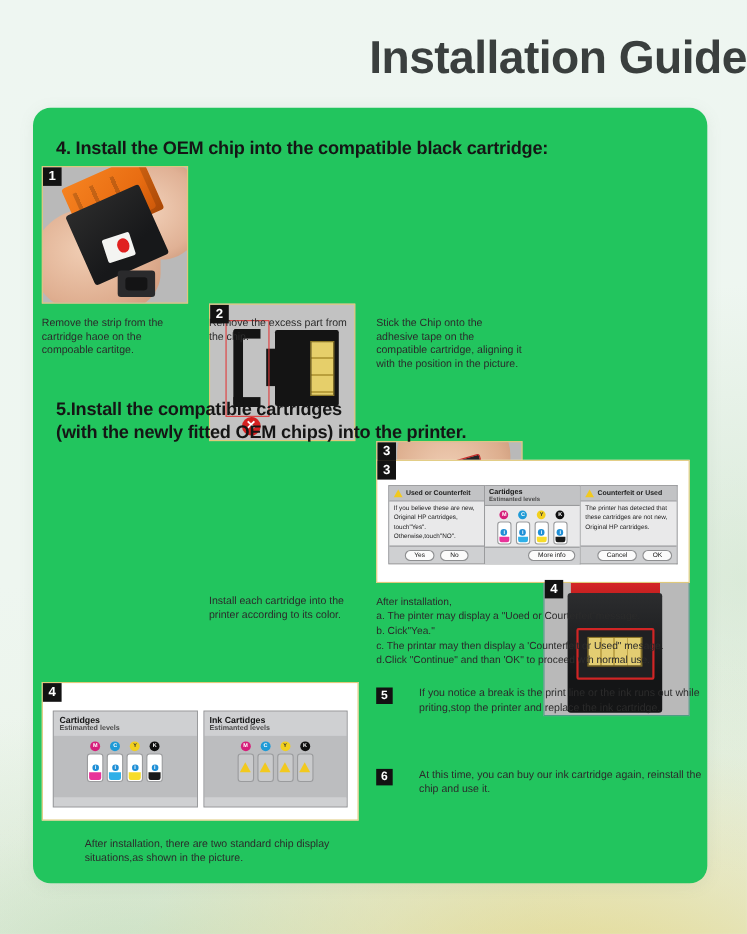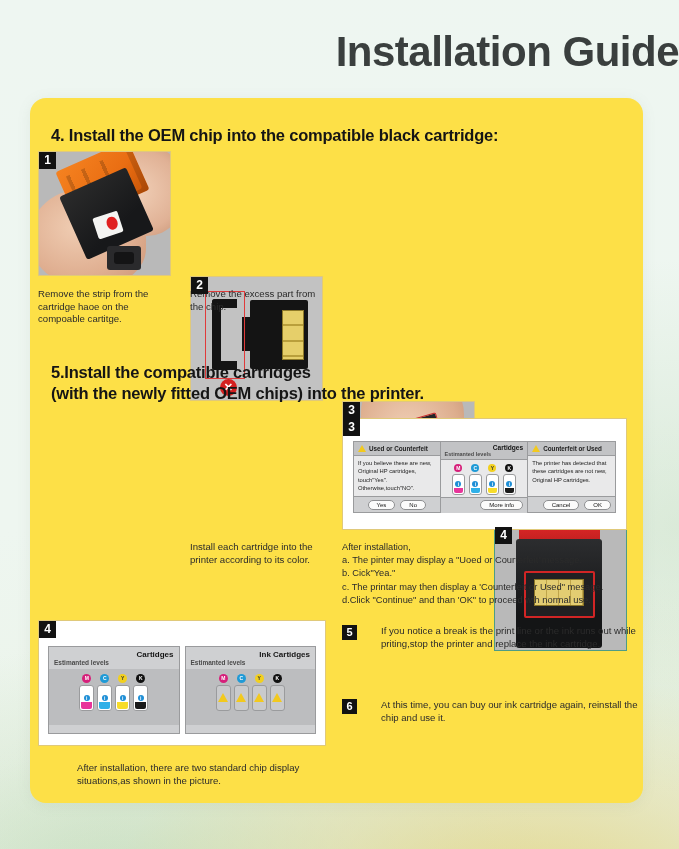--- a/index.html
+++ b/index.html
@@ -23,21 +23,21 @@
       linear-gradient(170deg, #eef6f1 0%, #eef6f0 55%, #e9f2e4 100%);
     z-index: 0;
   }
 
   .card {
     position: absolute;
     left: 30px;
     top: 98px;
     width: 613px;
     height: 705px;
-    background: #fde047;
+    background: #22c55e;
     border-radius: 16px;
     z-index: 1;
     box-shadow: 0 2px 14px rgba(120,140,120,0.10);
   }
 
   .title {
     position: absolute;
     top: 28px;
     left: 0;
     width: 679px;
@@ -169,21 +169,21 @@
   .dlg-foot.right { justify-content:flex-end; }
   .btn { background:#fbfbfb; border:1px solid #8e8f91; border-radius:7px;
     font-size:6px; color:#151515; padding:1px 8px; }
 
   .warn-tri { width:8px; height:7px; position:relative; flex:none; }
   .warn-tri::after { content:''; position:absolute; left:0; top:0;
     border-left:4px solid transparent; border-right:4px solid transparent;
     border-bottom:7px solid #f2c91e; }
 
   
-  .lv-head { font-size:6.6px; font-weight:bold; color:#151515;text-align:right; }
+  .lv-head { font-size:6.6px; font-weight:bold; color:#151515; }
   .lv-sub { font-size:5.5px; color:#4a4a4a; }
   .lv-row { display:flex; gap:4px; justify-content:center; padding-top:2px; }
   .lv-col { display:flex; flex-direction:column; align-items:center; gap:1.5px; }
   .lv-dot { width:8px; height:8px; border-radius:50%; font-size:5px; color:#fff;
     font-weight:bold; line-height:8px; text-align:center; }
   .lv-tank { width:13px; height:21px; background:#fff; border:1px solid #9a9b9d;
     border-radius:3px; position:relative; display:flex; align-items:center;
     justify-content:center; }
   .lv-fill { position:absolute; left:1px; right:1px; bottom:1px; height:5px;
     border-radius:0 0 2px 2px; }
@@ -252,20 +252,21 @@
     <div class="ph">
       <div class="p4-red"></div>
       <div class="p4-body"></div>
       <div class="p4-well"></div>
       <div class="p4-gold"></div>
     </div>
   </div>
 
   <div class="caption" style="position:absolute;left:8px;top:190px;width:132px;">Remove the strip from the cartridge haoe on the compoable cartitge.</div>
   <div class="caption" style="position:absolute;left:160px;top:190px;width:132px;">Remove the excess part from the chip.</div>
+  <div class="caption" style="position:absolute;left:312px;top:190px;width:136px;">Stick the Chip onto the adhesive tape on the compatible cartridge, aligning it with the position in the picture.</div>
 
   <div class="section-head" style="position:absolute;left:21px;top:264px;width:580px;">
     <div>5.Install the compatible cartridges</div>
     <div>(with the newly fitted OEM chips) into the printer.</div>
   </div>
 
   <div class="dlg-wrap" style="left:312px;top:320px;width:285px;height:112px;">
     <div class="num">3</div>
 
     <div style="position:absolute;left:10px;top:22px;right:10px;height:72px;display:flex;">

